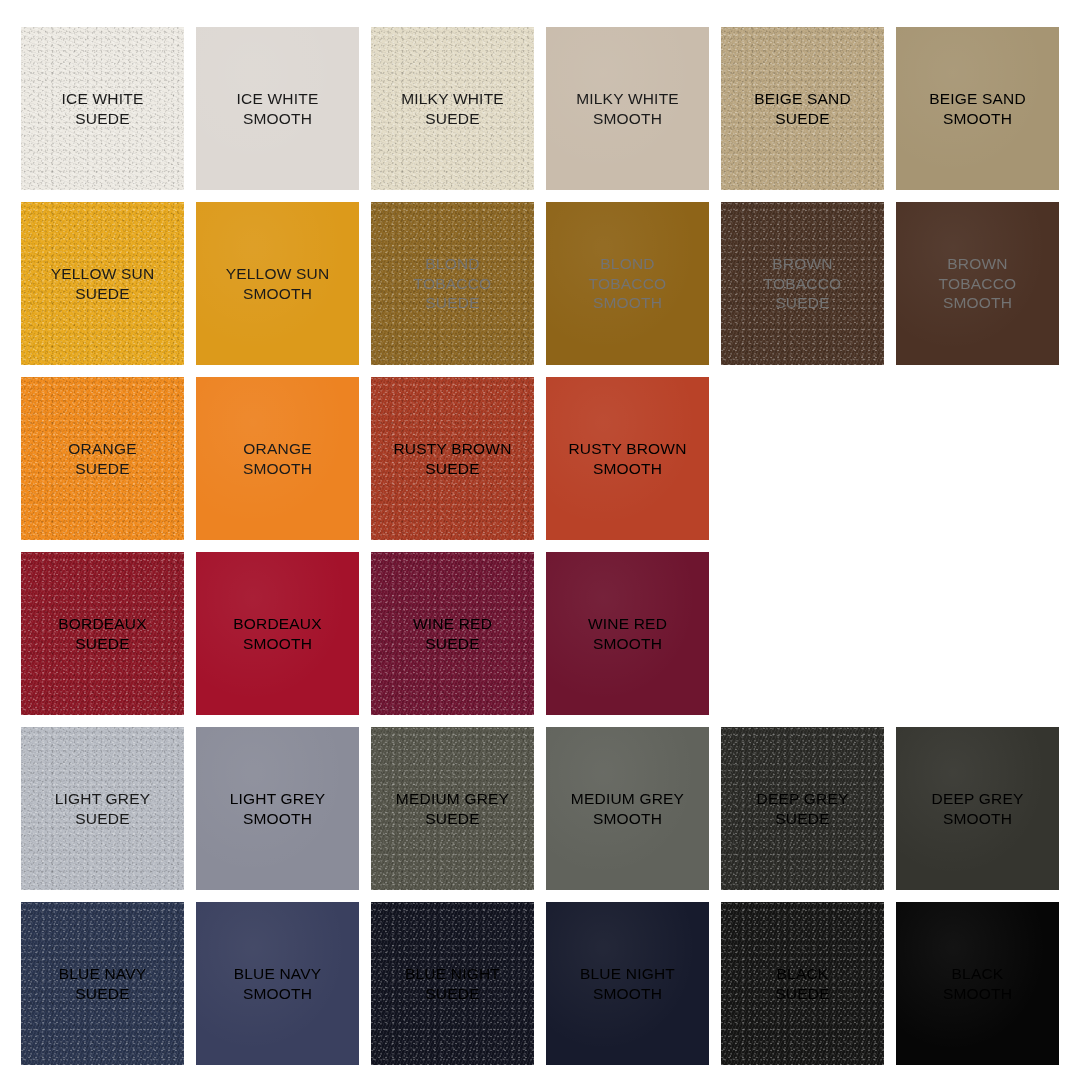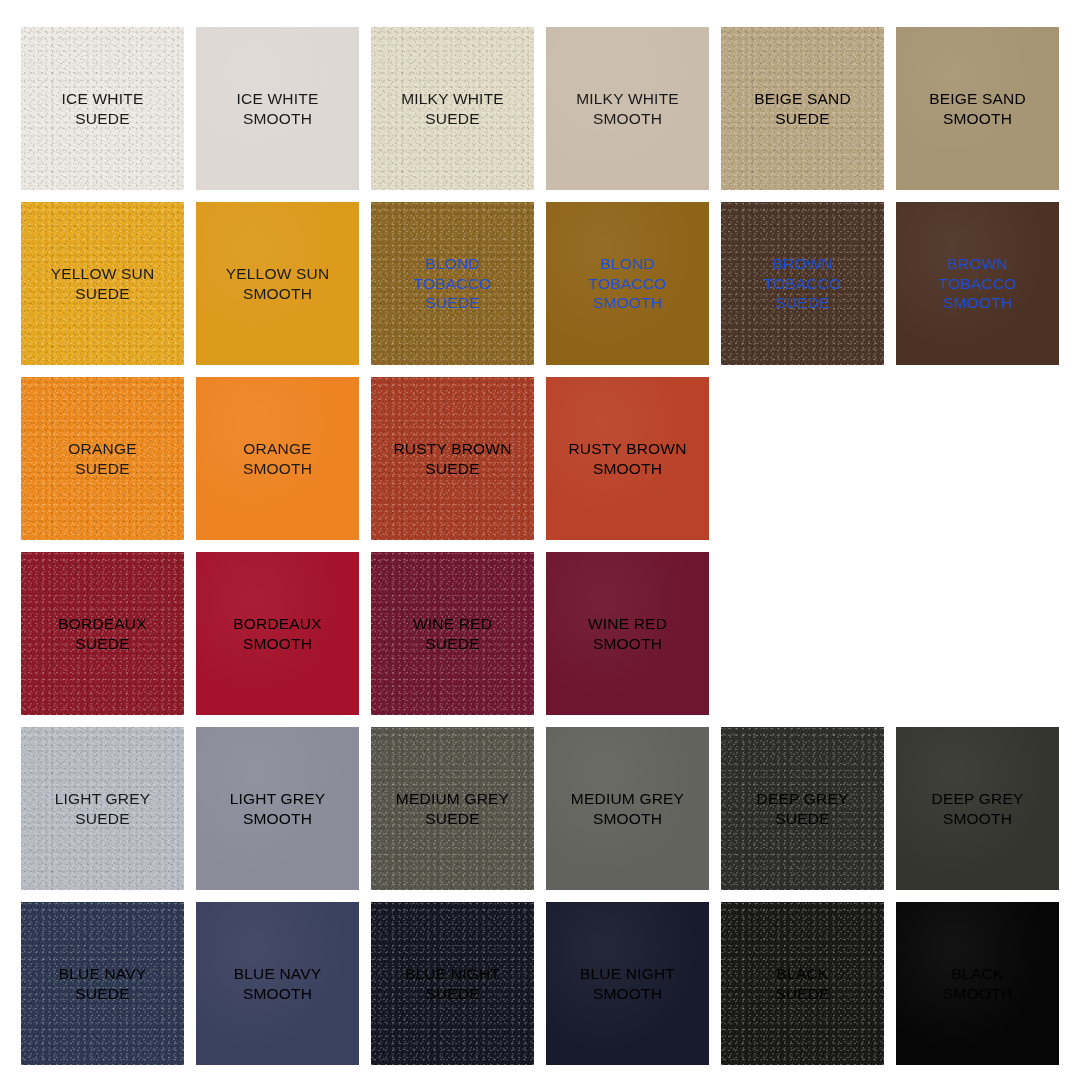--- a/index.html
+++ b/index.html
@@ -101,21 +101,21 @@
     line-height: 1.25;
     letter-spacing: 0.2px;
     font-size: 15.5px;
     font-weight: 400;
     padding: 0 6px;
     white-space: pre-line;
   }
 
   .swatch-label.dark  { color: #1a1a1a; }
   .swatch-label.light { color: #000000; }
-  .swatch-label.cream { color: #1d4ed8; }
+  .swatch-label.cream { color: #737373; }
 
   .spacer-cell {
     width: 163px;
     height: 163px;
     margin-right: 12px;
     flex: 0 0 auto;
   }
 </style>
 </head>
 <body>

